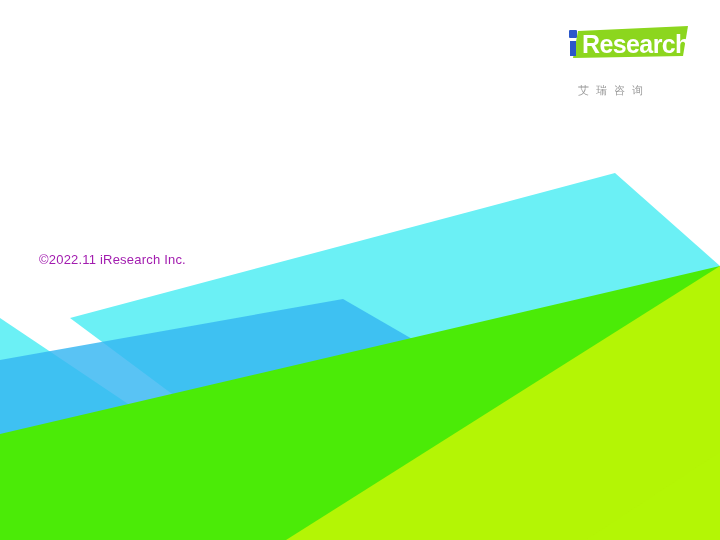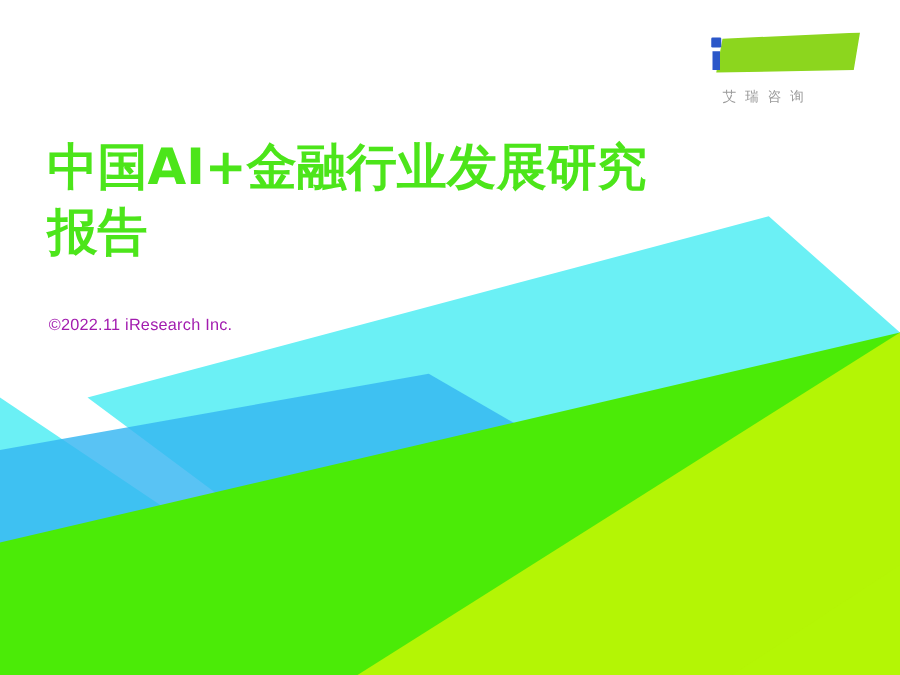--- a/index.html
+++ b/index.html
@@ -79,21 +79,21 @@
     font-size: 25px;
     font-weight: bold;
     letter-spacing: -0.6px;
     color: #ffffff;
     line-height: 30px;
     white-space: nowrap;
   }
   #logo-cn {
     position: absolute;
     left: 16px;
-    top: 44px;
+    top: 57px;
     font-family: "DejaVu Sans", sans-serif;
     font-size: 11px;
     letter-spacing: 7px;
     color: #9b9b9b;
     white-space: nowrap;
   }
   
   #title-block {
     position: absolute;
     left: 38px;
@@ -152,24 +152,21 @@
 
   <div id="logo-block">
     <div id="logo-mark">
       <svg width="132" height="36" viewBox="0 0 132 36">
         <polygon points="16,5 126,0 121,30 11,32" fill="#8CD61E"></polygon>
       </svg>
       <span class="logo-i">
         <span class="logo-i-dot"></span>
         <span class="logo-i-stem"></span>
       </span>
+      <span id="logo-word">Research</span>
     </div>
     <div id="logo-cn">艾瑞咨询</div>
   </div>
 
-  <div id="title-block">
-    <div class="title-line">中国AI+金融行业发展研究</div>
-    <div class="title-line">报告</div>
-  </div>
 
   <div id="copyright">©2022.11 iResearch Inc.</div>
 
 </div>
 
 </body></html>

